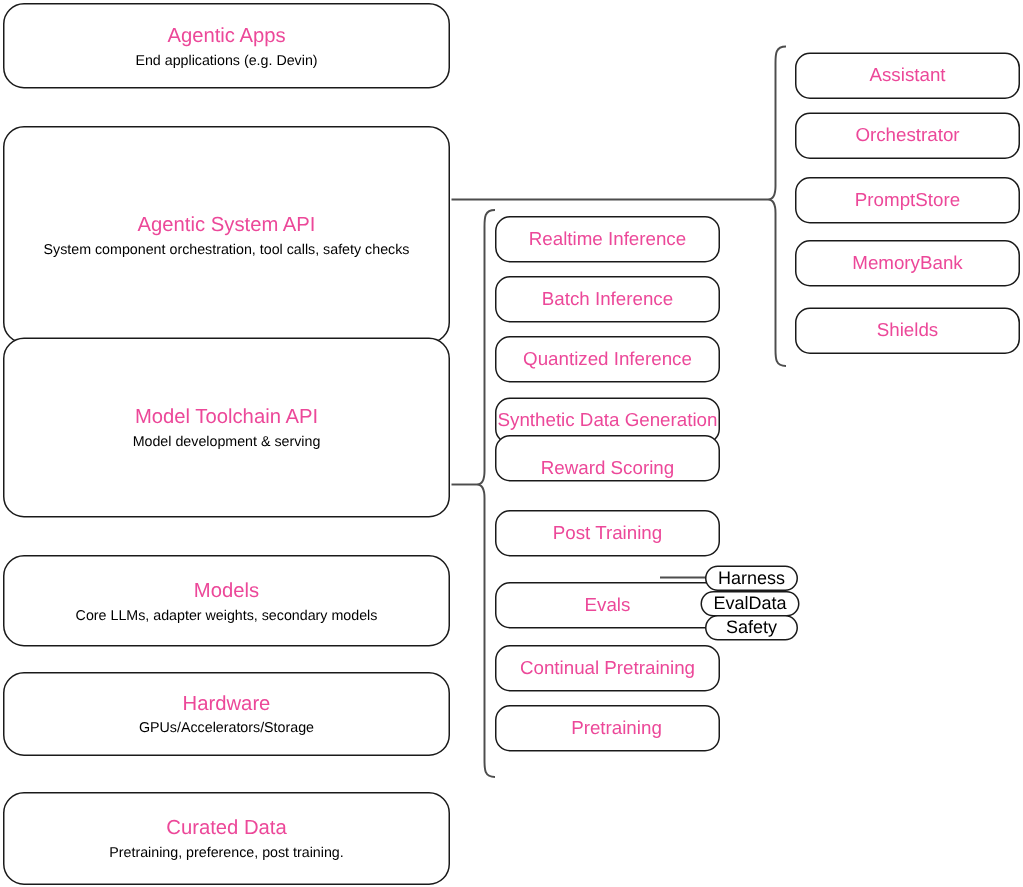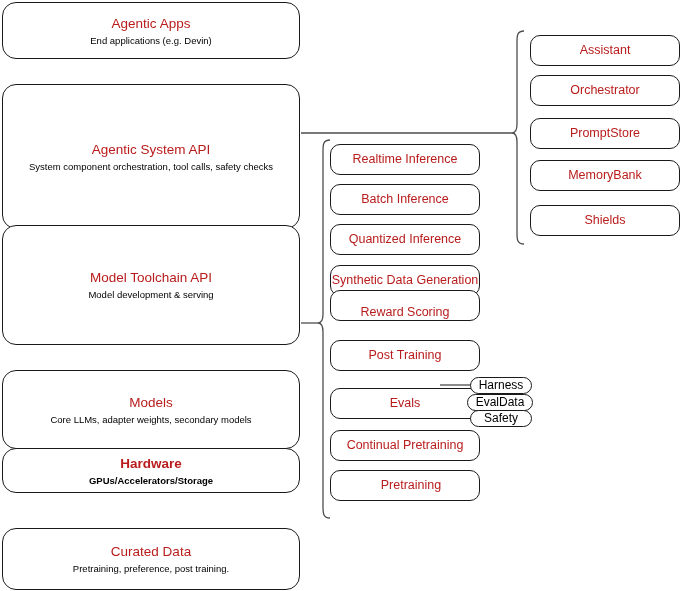--- a/index.html
+++ b/index.html
@@ -28,21 +28,21 @@
     flex-direction: column;
     align-items: center;
     justify-content: center;
     text-align: center;
     color: #000000;
     z-index: 3;
   }
   .node .title {
     font-size: 13.5px;
     line-height: 17px;
-    color: #b91c1c;
+    color: #ec4899;
   }
   .node .subtitle {
     font-size: 9.5px;
     line-height: 13px;
     color: #000000;
     margin-top: 2px;
   }
   
   .layer {
     left: 2px;
@@ -137,26 +137,26 @@
   <div class="node layer" style="top:84px; height:145px;">
     <div class="title">Agentic System API</div>
     <div class="subtitle">System component orchestration, tool calls, safety checks</div>
   </div>
 
   <div class="node layer" style="top:225px; height:120px;">
     <div class="title">Model Toolchain API</div>
     <div class="subtitle">Model development &amp; serving</div>
   </div>
 
-  <div class="node layer" style="top:370px; height:79px;">
+  <div class="node layer" style="top:370px; height:61px;">
     <div class="title">Models</div>
     <div class="subtitle">Core LLMs, adapter weights, secondary models</div>
   </div>
 
-  <div class="node layer" style="top:448px; height:45px;font-weight:bold;">
+  <div class="node layer" style="top:448px; height:56px;">
     <div class="title">Hardware</div>
     <div class="subtitle">GPUs/Accelerators/Storage</div>
   </div>
 
   <div class="node layer" style="top:528px; height:62px;align-items:center;">
     <div class="title">Curated Data</div>
     <div class="subtitle">Pretraining, preference, post training.</div>
   </div>
 
   <div class="node chip mid-chip" style="top:144px;">

